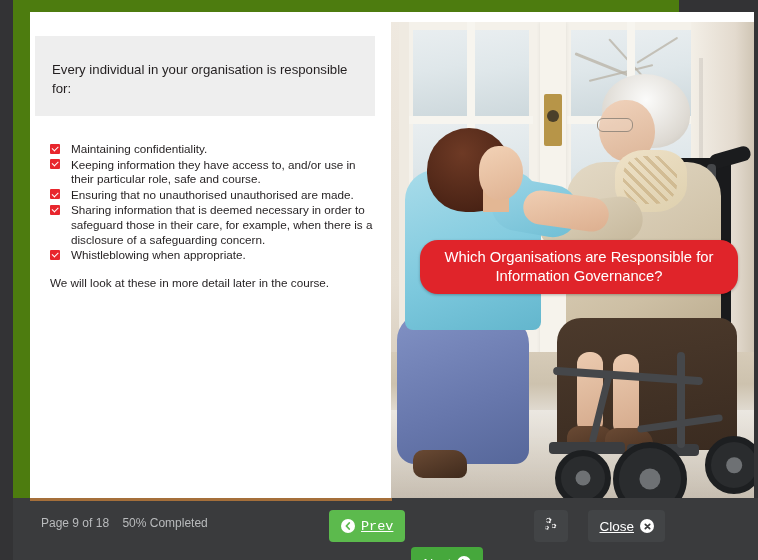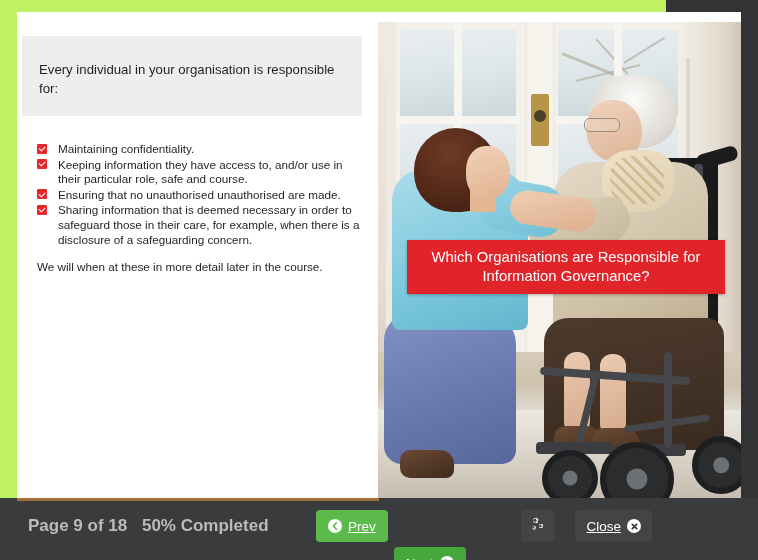--- a/index.html
+++ b/index.html
@@ -2,22 +2,22 @@
 <html><head>
 <meta charset="utf-8">
 <style>
   html,body{margin:0;padding:0;}
   body{
     width:758px;height:560px;overflow:hidden;
     background:#333335;
     font-family:"Liberation Sans", sans-serif;
   }
   #player{
-    position:absolute;left:0;top:0;width:666px;height:560px;
-    background:#bef264;
+    position:absolute;left:13px;top:0;width:666px;height:560px;
+    background:#4d7c0f;
   }
   
   .stage{
     position:absolute;left:17px;top:12px;width:724px;height:486px;
     background:#ffffff;overflow:hidden;
   }
   
   .text-col{
     position:absolute;left:0;top:0;width:361px;height:486px;background:#fff;
   }
@@ -95,46 +95,47 @@
   .wc-wheel{position:absolute;border-radius:50%;background:#2a2c2e;border:6px solid #1d1f21;}
   .wc-wheel::after{content:"";position:absolute;left:50%;top:50%;width:34%;height:34%;transform:translate(-50%,-50%);border-radius:50%;background:#6e7174;}
   .wc-grip{position:absolute;background:#1b1c1e;border-radius:7px;}
   .wc-foot{position:absolute;background:#3b3d40;border-radius:4px;}
   .wc-seatback{position:absolute;background:#191a1c;border-radius:4px;}
   
   .banner{
     position:absolute;left:29px;top:218px;width:318px;height:54px;
     background:#e0242a;display:flex;align-items:center;justify-content:flex-start;
     box-shadow:0 1px 3px rgba(0,0,0,.28);
+    border-radius:18px;
   }
   .banner-text{
     color:#fff;font-size:14.8px;line-height:19px;text-align:center;font-weight:normal;
     padding:0 8px;
   }
   
   .toolbar{
     position:absolute;left:0;top:498px;width:758px;height:62px;background:#3a3b3d;
   }
   .progress-track{
     position:absolute;left:17px;top:0px;width:724px;height:3px;background:#3a3b3d;
   }
   .progress-fill{
     position:absolute;left:0;top:0;height:3px;background:#a56f3a;
   }
   .pageinfo{
-    position:absolute;left:28px;top:18px;font-size:17px;color:#b9bbbd;font-weight:bold;
+    position:absolute;left:28px;top:18px;font-size:12px;color:#b9bbbd;
   }
   .pageinfo span{margin-right:10px;}
   .navwrap{position:absolute;left:316px;top:510px;display:flex;gap:6px;}
   .navbtn{
     display:flex;align-items:center;gap:6px;height:32px;padding:0 12px;
     border-radius:4px;color:#fff;font-size:13.5px;cursor:pointer;border:none;
     font-family:"Liberation Sans", sans-serif;
   }
-  .navbtn.prev{background:#5cba4d;}
+  .navbtn.prev{background:#5cba4d;font-family:Liberation Mono, monospace;}
   .navbtn.prev .lbl{text-decoration:underline;}
   .navbtn.next{background:#46a83c;margin-top:37px;}
   .circ{
     width:14px;height:14px;border-radius:50%;background:#fff;
     display:flex;align-items:center;justify-content:center;flex:0 0 auto;
   }
   .circ svg{display:block;}
   .rightbtns{position:absolute;right:14px;top:510px;display:flex;gap:20px;}
   .iconbtn{
     width:34px;height:32px;border-radius:4px;background:#424446;
@@ -167,21 +168,25 @@
           <span>Keeping information they have access to, and/or use in their particular role, safe and course.</span>
         </div>
         <div class="bullet">
           <span class="cbox"></span>
           <span>Ensuring that no unauthorised unauthorised are made.</span>
         </div>
         <div class="bullet">
           <span class="cbox"></span>
           <span>Sharing information that is deemed necessary in order to safeguard those in their care, for example, when there is a disclosure of a safeguarding concern.</span>
         </div>
-        <div class="closing">We will when at these in more detail later in the course.</div>
+        <div class="bullet">
+          <span class="cbox"></span>
+          <span>Whistleblowing when appropriate.</span>
+        </div>
+        <div class="closing">We will look at these in more detail later in the course.</div>
       </div>
     </div>
 
     <div class="photo">
       <div class="wall"></div>
 
       <div class="doorframe">
         <div class="glass" style="left:14px;top:8px;width:54px;height:86px;"></div>
         <div class="glass" style="left:76px;top:8px;width:54px;height:86px;"></div>
         <div class="glass" style="left:14px;top:102px;width:54px;height:86px;"></div>

